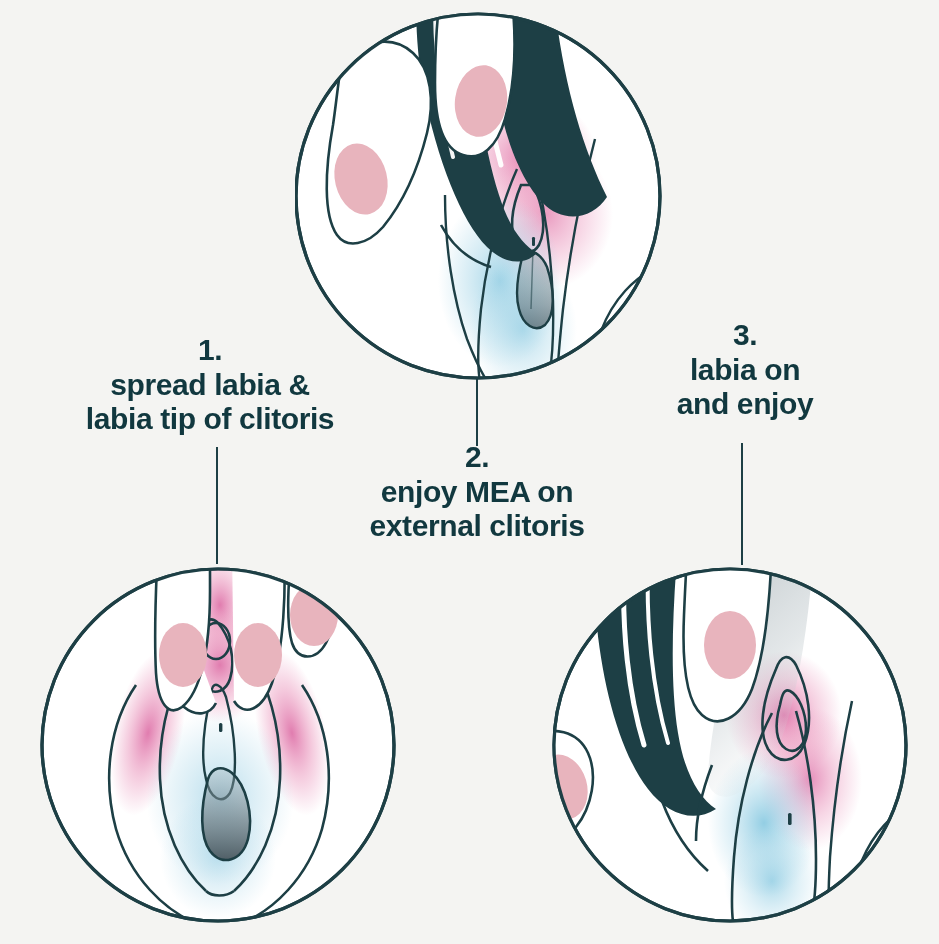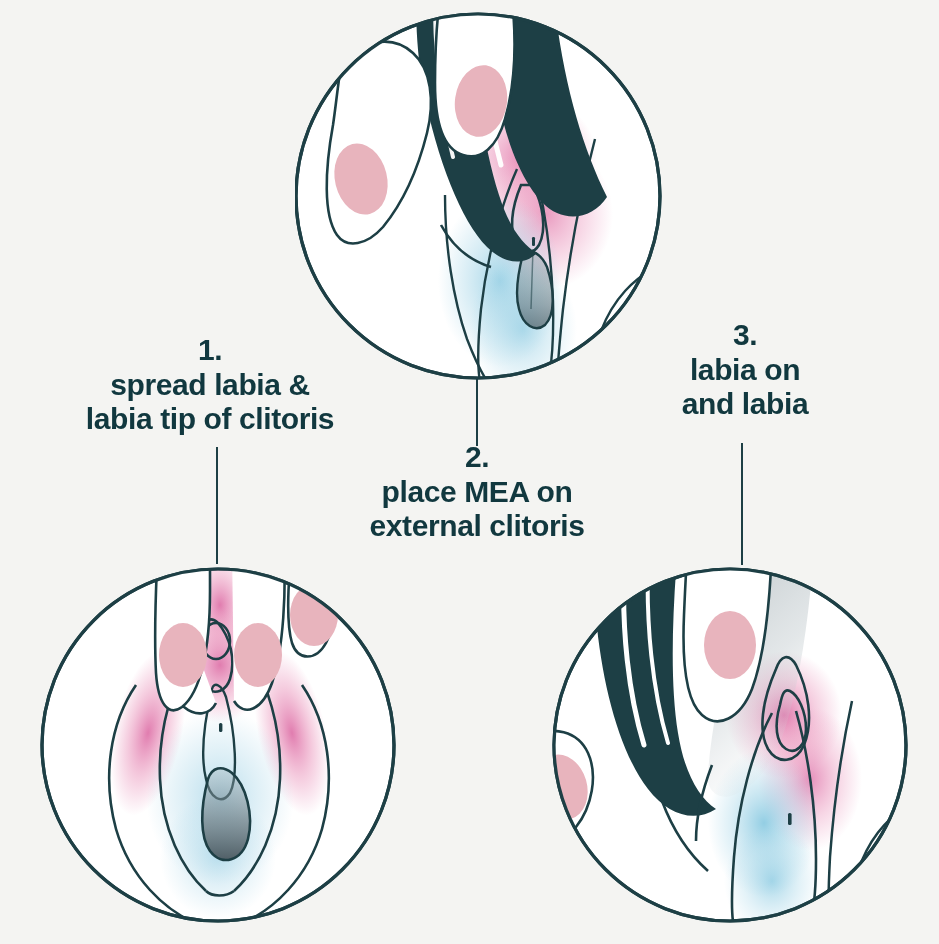--- a/index.html
+++ b/index.html
@@ -280,23 +280,23 @@
   <div class="leader" id="leader-3"></div>
 
   <div class="step-label" id="label-1">
     <span class="step-num">1.</span>
     <span class="step-text">spread labia &amp;</span>
     <span class="step-text">labia tip of clitoris</span>
   </div>
 
   <div class="step-label" id="label-2">
     <span class="step-num">2.</span>
-    <span class="step-text">place MEA on</span>
+    <span class="step-text">enjoy MEA on</span>
     <span class="step-text">external clitoris</span>
   </div>
 
   <div class="step-label" id="label-3">
     <span class="step-num">3.</span>
     <span class="step-text">labia on</span>
-    <span class="step-text">and labia</span>
+    <span class="step-text">and enjoy</span>
   </div>
 
 </div>
 
 </body></html>

